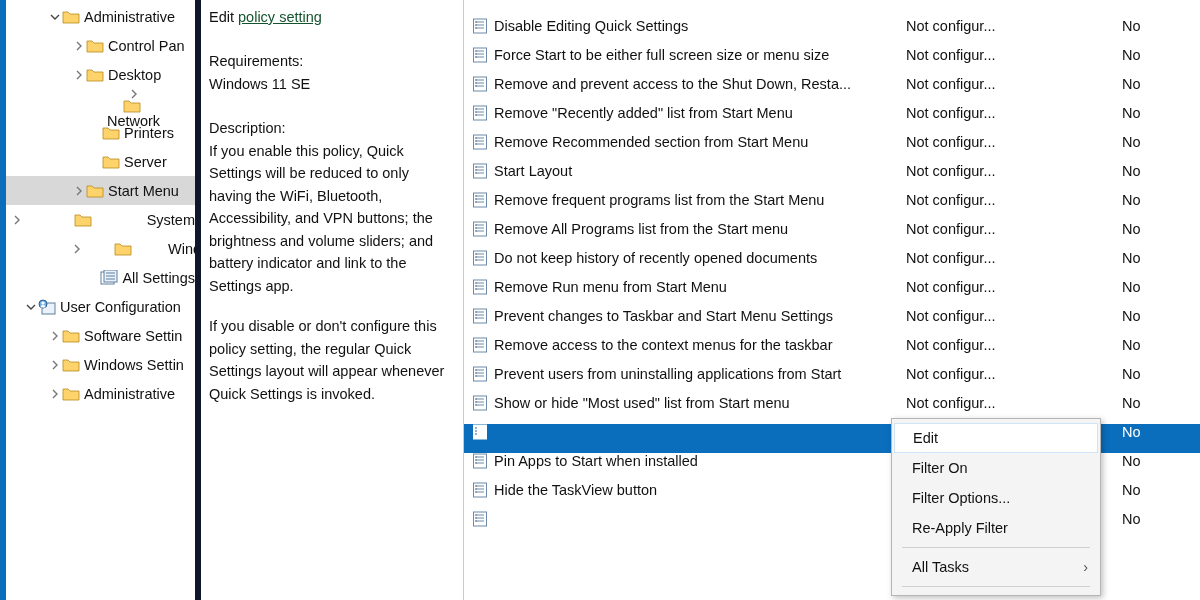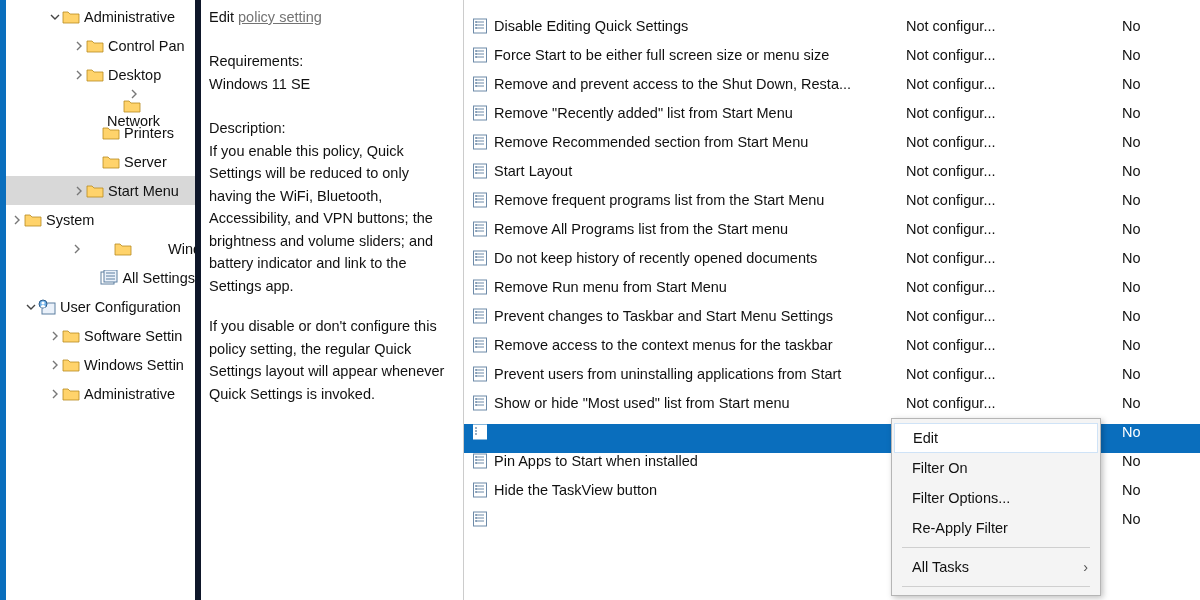--- a/index.html
+++ b/index.html
@@ -7,21 +7,21 @@
   .cols { display: flex; height: 100%; }
   .tree { width: 195px; border-right: 6px solid #0f172a; padding-top: 2px; overflow: hidden; white-space: nowrap; }
   .tree-row { display: flex; align-items: center; height: 29px; padding-left: 4px; cursor: default; }
   .tree-row.sel { background: #d8d8d8; }
   .chevron { width: 14px; display: inline-flex; justify-content: center; color: #555; }
   .folder-icon { margin-right: 4px; display: inline-flex; }
   .folder-icon svg { width: 18px; height: 14px; }
   .allset-icon svg { width: 18px; height: 16px; }
   .usercfg-icon svg { width: 18px; height: 16px; }
   .desc { width: 263px; border-right: 1px solid #ccc; padding: 6px 10px 0 8px; line-height: 1.55; }
-  .desc a { color: #737373; }
+  .desc a { color: #14532d; }
   .desc .sect { margin-top: 22px; }
   .list { flex: 1; position: relative; }
   .list-row { display: flex; align-items: flex-start; height: 29px; }
   .cell-name { display: flex; align-items: center; padding-left: 8px; width: 442px; overflow: hidden; white-space: nowrap; }
   .cell-state { width: 210px; white-space: nowrap; overflow: hidden; }
   .cell-comment { width: 50px; text-align: left; padding-left: 6px; }
   .policy-icon { margin-right: 6px; display: inline-flex; }
   .policy-icon svg { width: 16px; height: 16px; }
   .list-row.sel { background: #0a6ebd; color: #fff; }
   .list-row.sel .cell-name, .list-row.sel .cell-state, .list-row.sel .cell-comment { color: #fff; }
@@ -114,21 +114,21 @@
             <path d="M3 1 L7 5 L3 9" fill="none" stroke="#777" stroke-width="1.4"></path>
           </svg>
         </span>
         <span class="folder-icon">
           <svg viewBox="0 0 18 14">
             <path d="M1 3 L1 13 L17 13 L17 4 L8 4 L6 2 L1 2 Z" fill="#ffd36b" stroke="#b88a1f" stroke-width="0.8"></path>
           </svg>
         </span>
         <span>Start Menu</span>
       </div>
-      <div class="tree-row" style="">
+      <div class="tree-row" style=" justify-content: space-between;">
         <span class="chevron">
           <svg width="10" height="10" viewBox="0 0 10 10">
             <path d="M3 1 L7 5 L3 9" fill="none" stroke="#777" stroke-width="1.4"></path>
           </svg>
         </span>
         <span class="folder-icon">
           <svg viewBox="0 0 18 14">
             <path d="M1 3 L1 13 L17 13 L17 4 L8 4 L6 2 L1 2 Z" fill="#ffd36b" stroke="#b88a1f" stroke-width="0.8"></path>
           </svg>
         </span>

